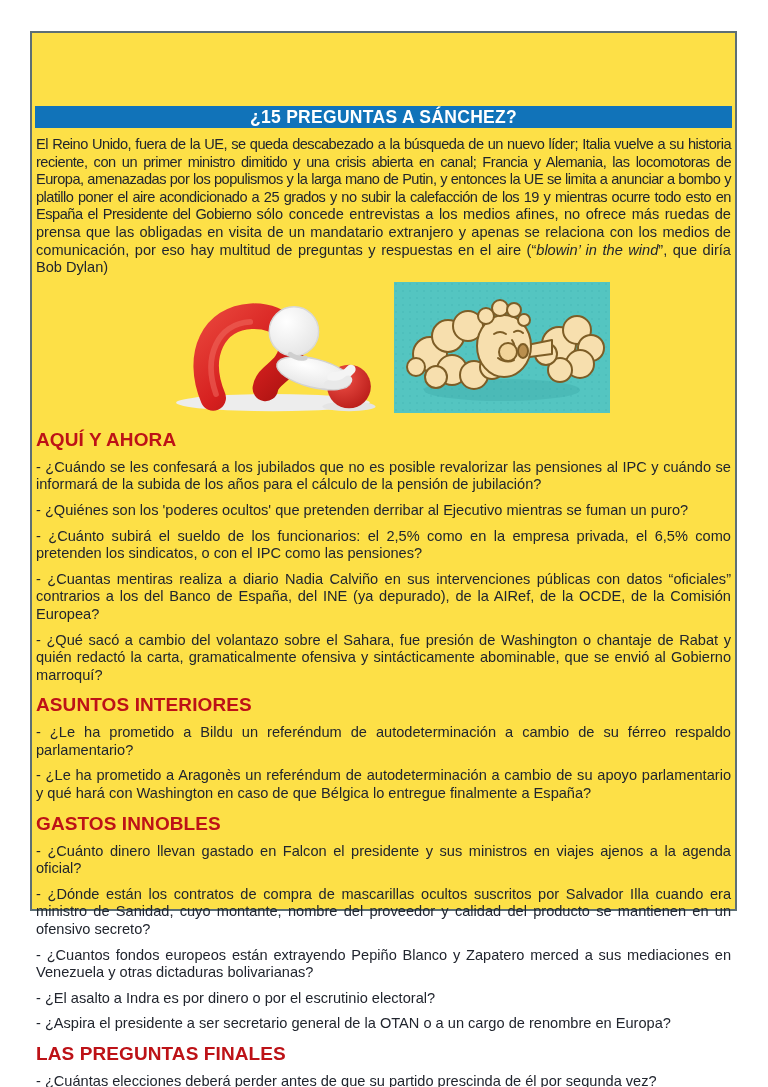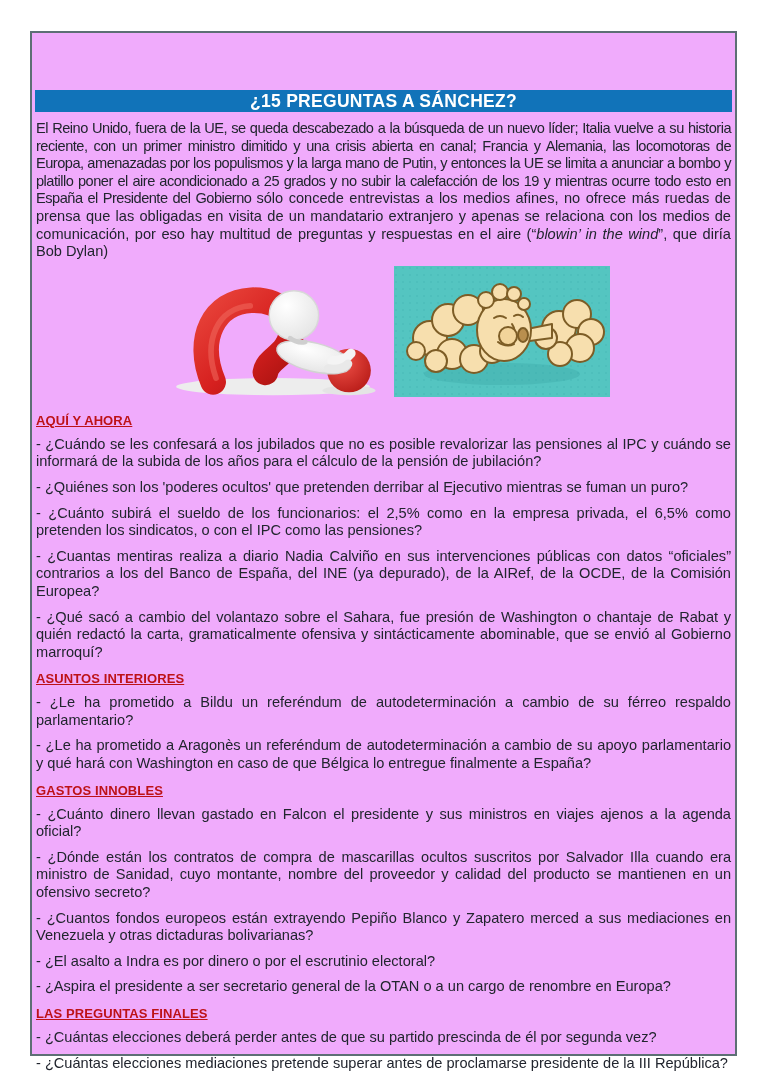--- a/index.html
+++ b/index.html
@@ -1,35 +1,35 @@
 <!DOCTYPE html>
 <html><head>
 <meta charset="utf-8">
 <style>
   html,body{margin:0;padding:0;background:#ffffff;width:768px;height:1087px;overflow:hidden;}
   body{font-family:"Liberation Sans", sans-serif;}
   .page{
-    position:absolute;left:30px;top:31px;width:707px;height:1025px;
-    border:2px solid #5d6f75;background:#f0abfc;box-sizing:border-box;padding:0 3px;
+    position:absolute;left:30px;top:31px;width:707px;height:880px;
+    border:2px solid #5d6f75;background:#fde047;box-sizing:border-box;padding:16px 3px;
   }
   .titlebar{
     margin-top:57px;background:#1173b9;color:#ffffff;text-align:center;
     font-weight:bold;font-size:17.5px;height:22px;line-height:22px;letter-spacing:.3px;
   }
   .intro{
     margin:8px 1px 0 1px;font-size:14.6px;line-height:17.6px;
     text-align:justify;color:#21252e;
   }
   .cond{letter-spacing:-0.5px;}
   .it{font-style:italic;}
   .images-row{display:flex;justify-content:center;align-items:flex-start;gap:6px;margin:5px 0 2px;}
   .img-box{flex:0 0 auto;}
   .sec-h{
-    color:#bd1217;font-size:13px;font-weight:bold;
-    margin:10px 1px 2px 1px;letter-spacing:.1px;text-decoration:underline;
+    color:#bd1217;font-size:19px;font-weight:bold;
+    margin:10px 1px 2px 1px;letter-spacing:.1px;
   }
   .q{margin:8px 1px;font-size:14.6px;line-height:17.6px;text-align:justify;color:#21252e;}
 </style>
 </head>
 <body>
 
 <div class="page">
 
   <div class="titlebar">
     <span>¿15 PREGUNTAS A SÁNCHEZ?</span>

